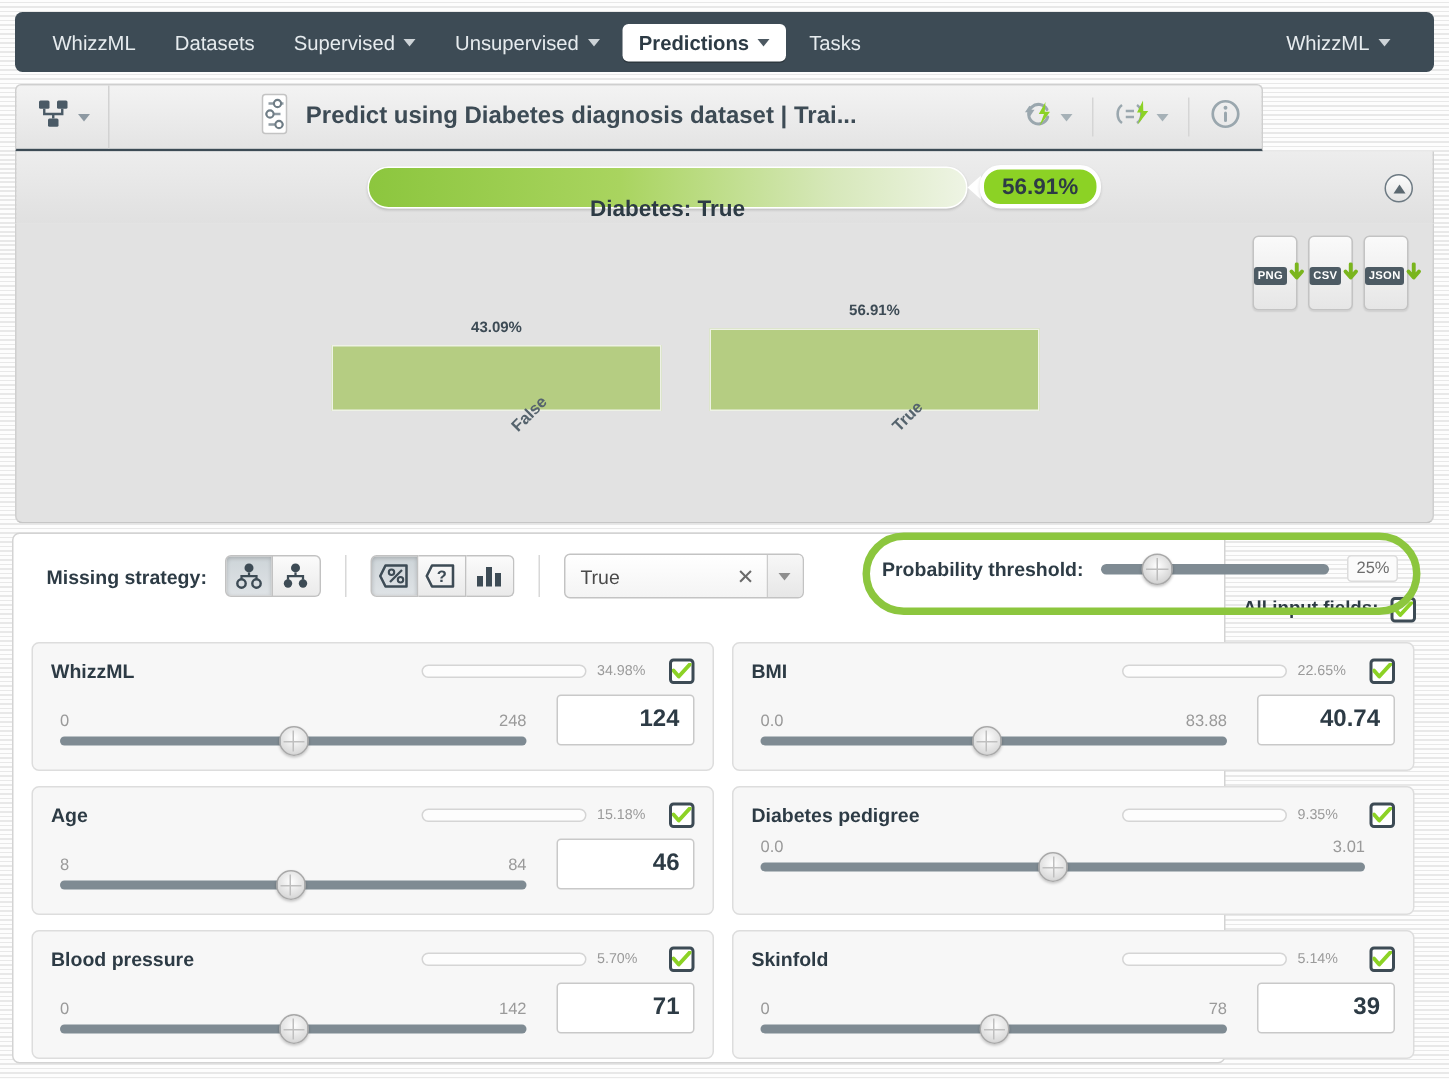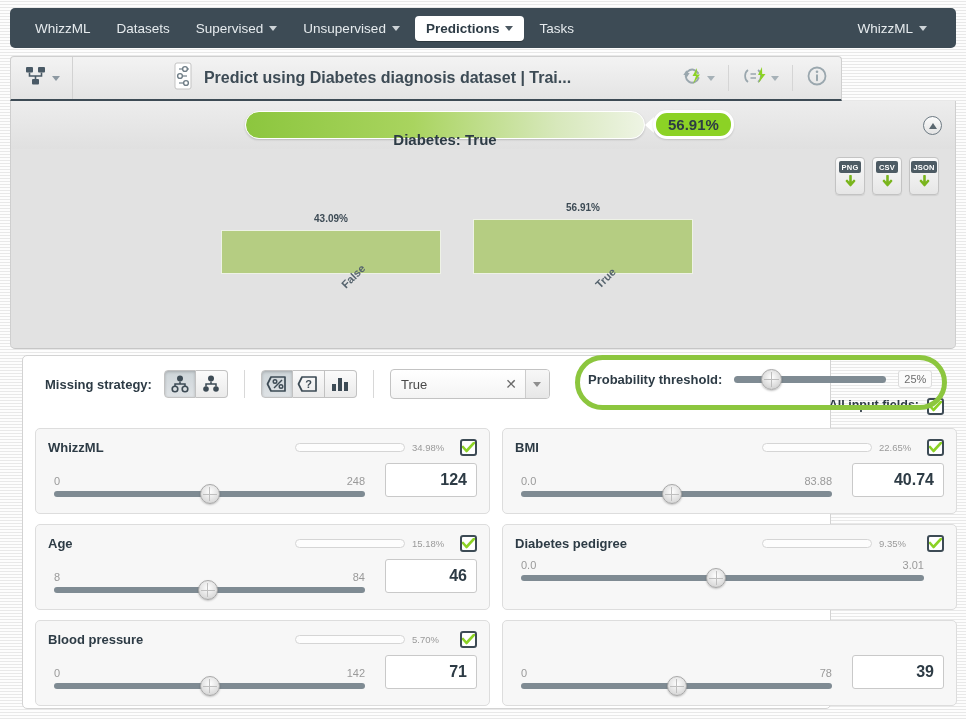--- a/index.html
+++ b/index.html
@@ -146,25 +146,25 @@
     background: #e2e2e2;
     border-left: 1px solid #cfcfcf; border-right: 1px solid #cfcfcf;
     border-bottom: 1px solid #c6c6c6;
     border-radius: 0 0 5px 5px;
   }
   .export-row {
     position: absolute; right: 16px; top: 8px;
     display: flex; gap: 7px;
   }
   .export-btn {
-    width: 30px; height: 38px;
+    width: 30px; height: 50px;
     background: linear-gradient(#fafafa, #e6e6e6);
     border: 1px solid #c3c3c3;
     border-radius: 4px;
-    display: flex; flex-direction: column; align-items: center;
+    display: flex; flex-direction: row; align-items: center;
     justify-content: flex-start; padding-top: 3px;
     cursor: pointer;
     box-shadow: 0 1px 1px rgba(0,0,0,.08);
   }
   .export-tag {
     font-size: 7.5px; font-weight: bold; color: #ffffff;
     background: #4d5b64; border-radius: 2px;
     padding: 1.5px 2.5px; letter-spacing: .2px;
   }
   .dl-arrow { margin-top: 1px; }
@@ -183,21 +183,21 @@
   }
   .bar-label {
     position: absolute;
     font-size: 11px; font-weight: bold; color: #55636d;
     transform: rotate(-45deg);
     transform-origin: left top;
   }
 
   
   .controls-panel {
-    position: absolute; left: 22px; top: 355px;
+    position: absolute; left: 8px; top: 355px;
     width: 809px; height: 354px;
     background: #ffffff;
     border: 1px solid #d3d3d3;
     border-radius: 5px;
   }
   .controls-row {
     position: absolute; left: 0; top: 0;
     width: 100%; height: 56px;
     display: flex; align-items: center;
     padding-left: 22px;
@@ -700,20 +700,32 @@
             </div>
             <div class="sl-track">
               <span class="sl-knob" style="left:50%"></span>
             </div>
           </div>
           <input class="val-input" readonly="" value="71" style="">
         </div>
       </div>
 
       <div class="field-card">
+        <div class="fc-top">
+          <span class="fc-name">Skinfold</span>
+          <span class="fc-imp">
+            <span class="imp-bar"><span class="imp-fill" style="width:5%"></span></span>
+            <span class="imp-pct">5.14%</span>
+          </span>
+          <span class="chk" style="margin-left:12px">
+            <svg width="13" height="11" viewBox="0 0 13 11">
+                <path d="M1 5 L4.5 9 L12 0.8" stroke="#8cd225" stroke-width="2.6" fill="none" stroke-linecap="round" stroke-linejoin="round"></path>
+              </svg>
+          </span>
+        </div>
         <div class="fc-body">
           <div class="slider-wrap">
             <div class="sl-minmax">
               <span>0</span>
               <span>78</span>
             </div>
             <div class="sl-track">
               <span class="sl-knob" style="left:50%"></span>
             </div>
           </div>

